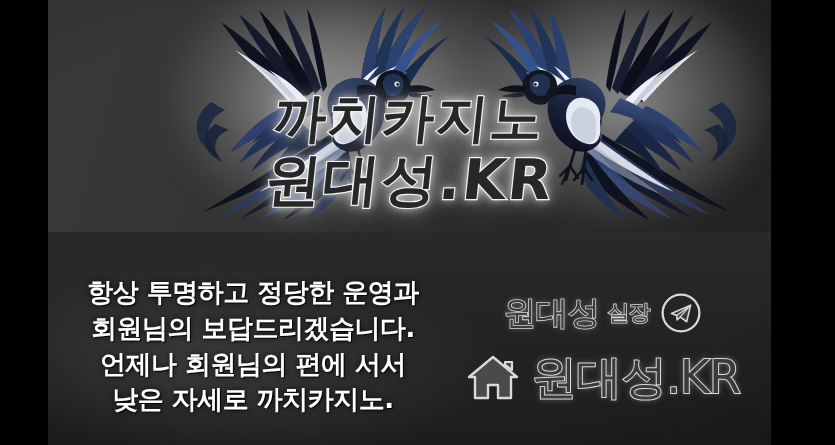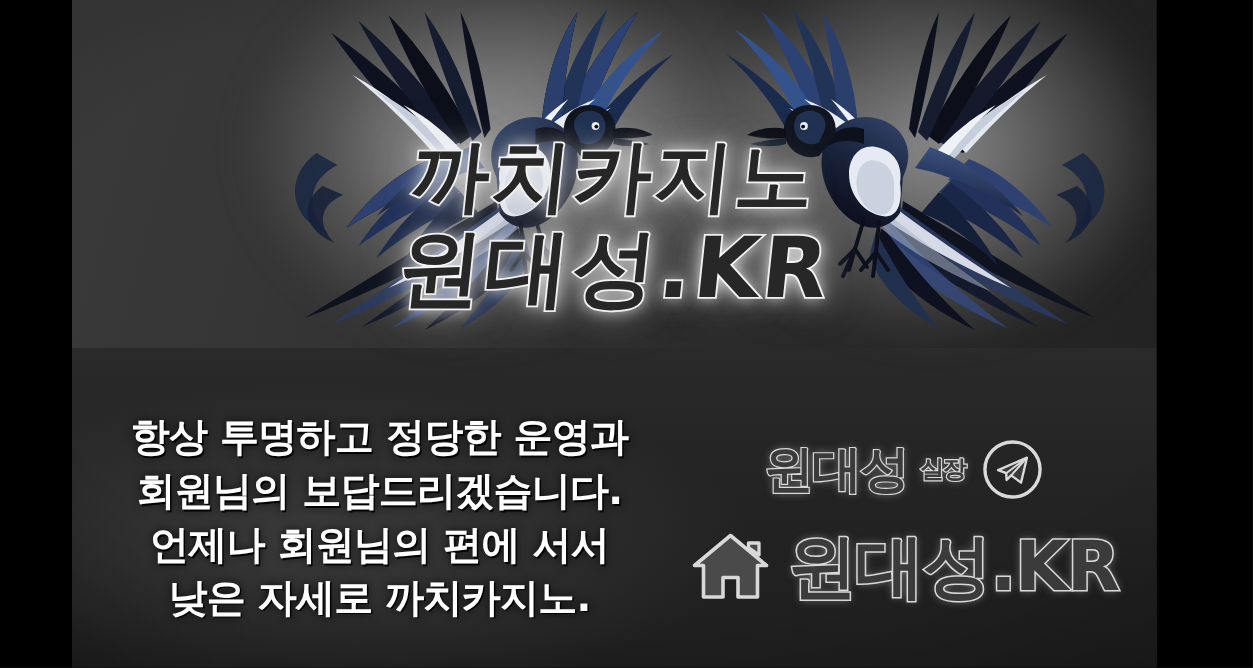--- a/index.html
+++ b/index.html
@@ -128,30 +128,30 @@
   .contact-row {
     display: flex;
     align-items: center;
     justify-content: center;
     gap: 10px;
   }
   .contact-row-1 { margin-bottom: 18px; }
 
   .outline-text {
     font-family: "DejaVu Sans", sans-serif;
-    font-weight: 700;
+    font-weight: 400;
     color: #3b3b3b;
     -webkit-text-stroke: 1.6px #d9d9d9;
     paint-order: stroke fill;
     text-shadow: 0 0 6px rgba(220,220,220,0.5);
     line-height: 1;
   }
 
   .name-big   { font-size: 33px; letter-spacing: -1px; }
-  .name-small { font-size: 16px; letter-spacing: -1px; margin-left: -2px; }
+  .name-small { font-size: 22px; letter-spacing: -1px; margin-left: -2px; }
   .handle     { font-size: 32px; letter-spacing: 0px; }
   .site-name  { font-size: 46px; letter-spacing: -1px; -webkit-text-stroke: 2px #d9d9d9; }
 
   .tg-icon, .home-icon { display: block; }
   .tg-icon  { width: 42px; height: 42px; }
   .home-icon{ width: 56px; height: 50px; }
 </style>
 </head>
 <body>
 

